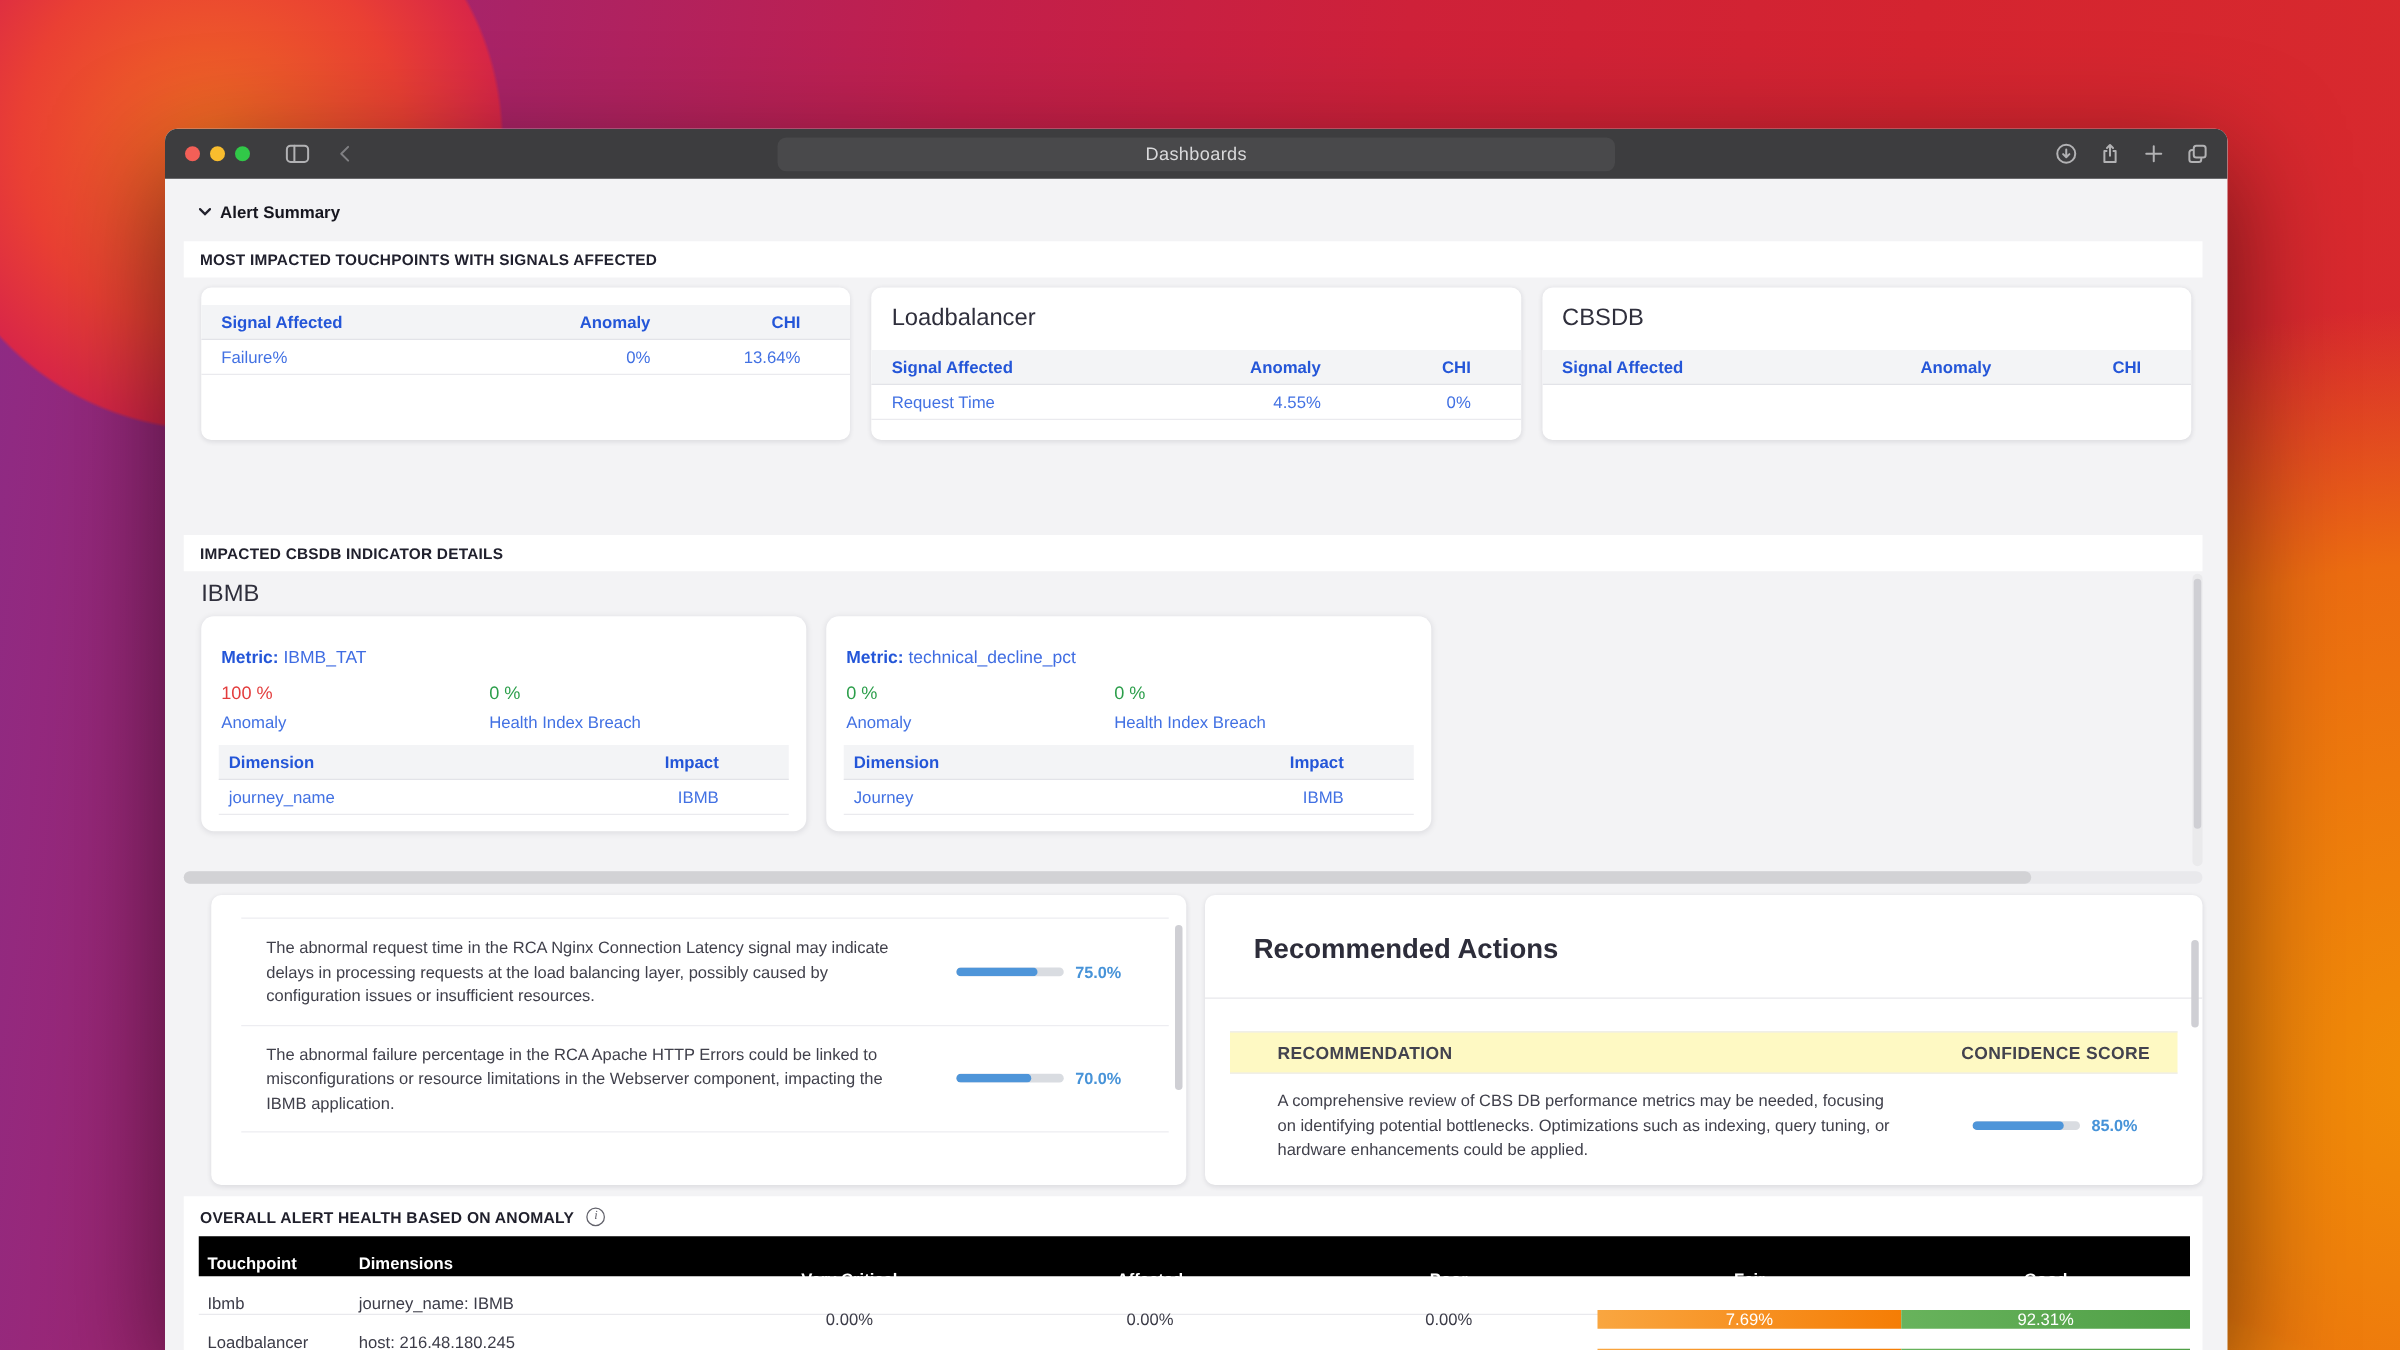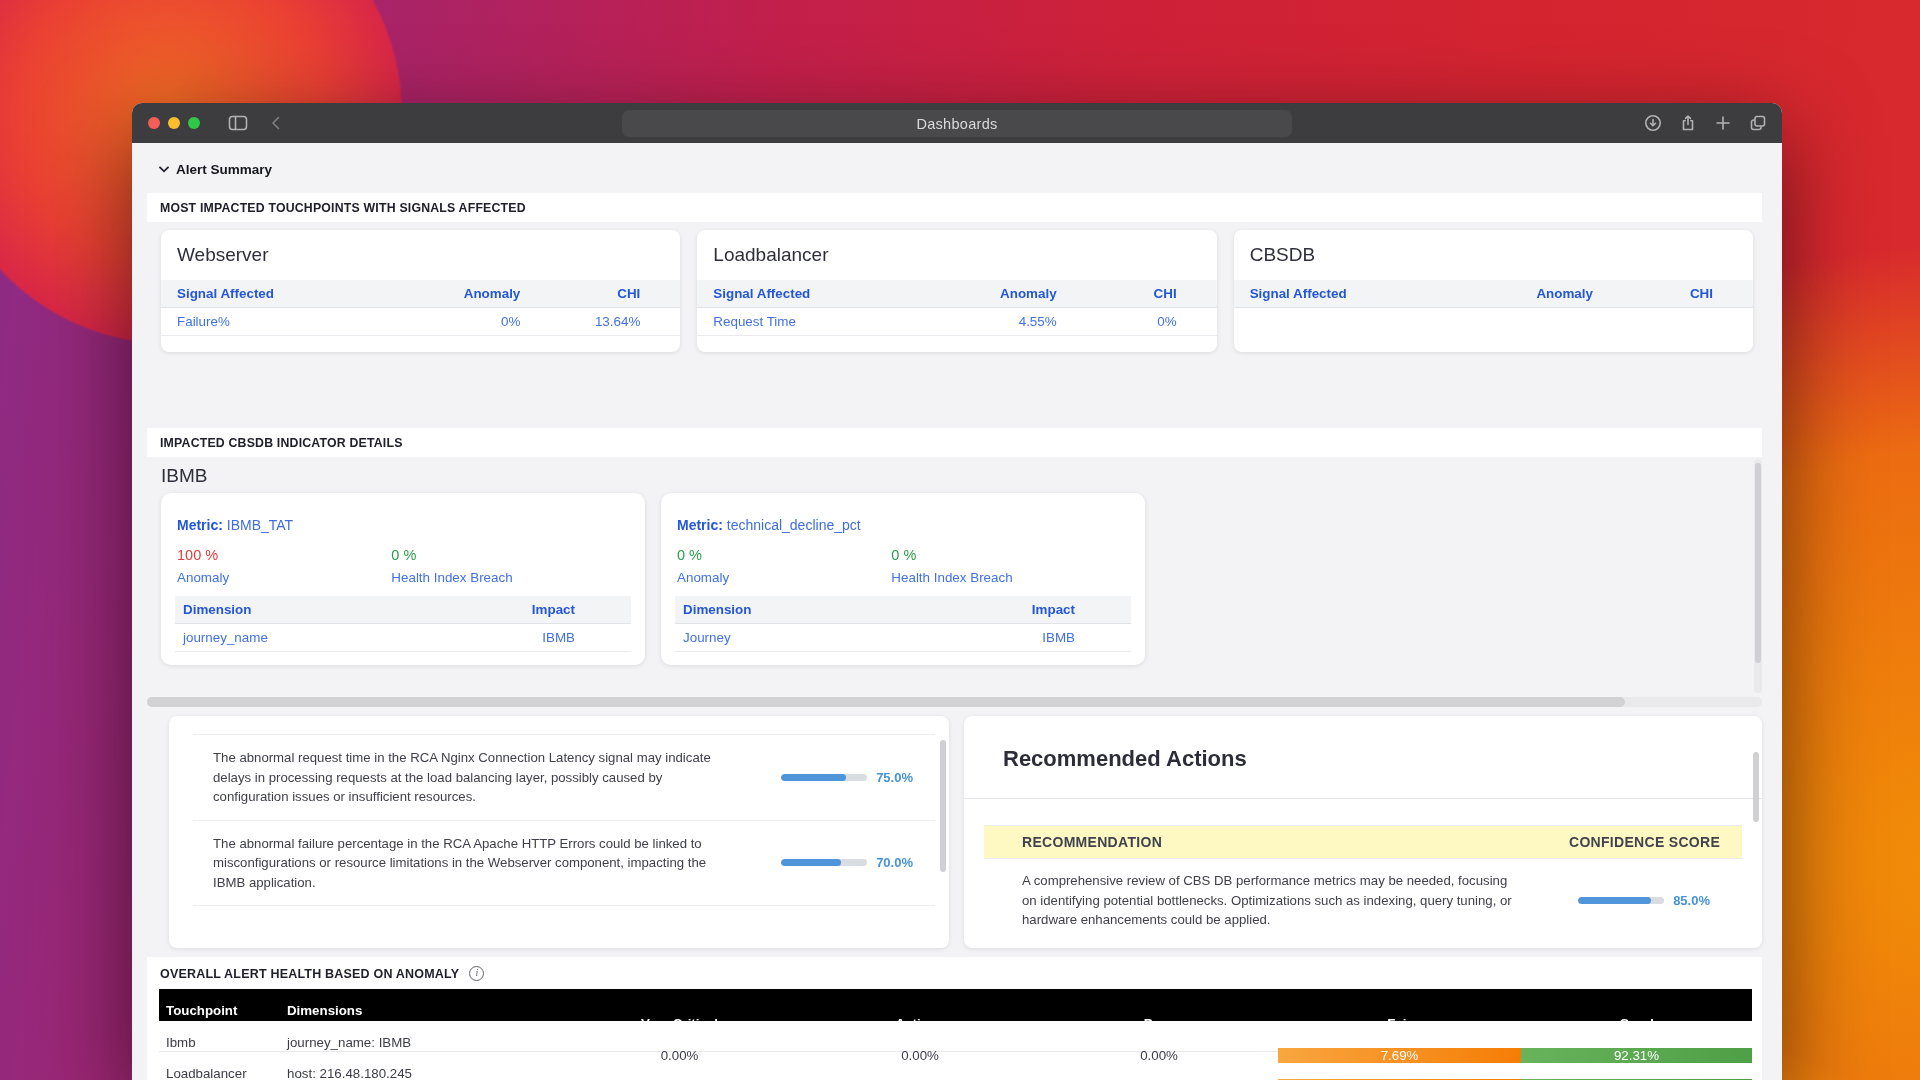--- a/index.html
+++ b/index.html
@@ -77,21 +77,21 @@
   .hbar { margin:0 20px 0 15px; height:10px; background:#e9e9ec; border-radius:5px; position:relative; }
   .hbar .thumb { position:absolute; left:0; top:0; height:10px; width:91.5%; background:#d2d2d5; border-radius:5px; }
   
   .panels-row { display:flex; gap:15px; margin:9px 20px 0 37px; height:232px; }
   .panel { background:#fff; border-radius:8px; box-shadow:0 1px 4px rgba(16,24,40,.10); position:relative; overflow:hidden; }
   .panel.left { width:780px; }
   .panel.right { flex:1; }
   .cut-row { height:19px; margin:0 14px 0 24px; border-bottom:1px solid #ededf1; }
   .rca-item { display:flex; align-items:center; padding:13px 0; margin:0 14px 0 24px; border-bottom:1px solid #ededf1; }
   .rca-text { width:500px; margin-left:20px; font-size:13.2px; color:#40404b; line-height:19.5px; }
-  .bar-group { display:flex; align-items:center; gap:9px; margin-left:auto; margin-right:22px; }
+  .bar-group { display:flex; align-items:center; gap:9px; margin-left:auto; margin-right:38px; }
   .bar-track { width:86px; height:7px; background:#d9dce1; border-radius:4px; overflow:hidden; }
   .bar-fill { height:7px; background:#4e95d9; border-radius:4px; }
   .bar-label { font-size:13px; font-weight:bold; color:#4793d8; white-space:nowrap; }
   .vscroll { position:absolute; right:3px; width:6px; background:#cfcfd4; border-radius:3px; }
   .vs-left { top:24px; height:132px; }
   .vs-right { top:36px; height:70px; }
   .reco-title { margin:28px 0 0 39px; font-size:22px; font-weight:bold; color:#2d2d3a; line-height:30px; }
   .reco-div { margin:24px 0 0; border-top:1px solid #e8e8ec; }
   .reco-head { position:relative; margin:26px 20px 0; height:34px; display:flex; align-items:center;
                background:#fef9c3; border-top:1px solid #ececf0; border-bottom:1px solid #ececf0;
@@ -180,21 +180,20 @@
         <span class="alert-label">Alert Summary</span>
       </div>
 
       <div class="strip m1">
         <span class="strip-label">MOST IMPACTED TOUCHPOINTS WITH SIGNALS AFFECTED</span>
       </div>
 
       <div class="cards-row">
 
         <div class="tp-card">
-          <div class="tp-title">Webserver</div>
           <div class="mini-table">
             <div class="mini-row mini-head">
               <span>Signal Affected</span>
               <span>Anomaly</span>
               <span>CHI</span>
                 <span></span>
             </div>
             <div class="mini-row mini-val">
               <span>Failure%</span>
               <span>0%</span>
@@ -358,21 +357,21 @@
       <div class="bottom-section">
         <div class="bottom-heading">
           <span class="txt">OVERALL ALERT HEALTH BASED ON ANOMALY</span>
           <span class="info-icon">i</span>
         </div>
         <div class="health-table">
           <div class="h-row h-head">
             <div>Touchpoint</div>
             <div>Dimensions</div>
             <div>Very Critical</div>
-            <div>Actions</div>
+            <div>Affected</div>
             <div>Poor</div>
             <div>Fair</div>
             <div>Good</div>
           </div>
           <div class="h-row h-body">
             <div>Ibmb</div>
             <div>journey_name: IBMB</div>
             <div>0.00%</div>
             <div>0.00%</div>
             <div>0.00%</div>

